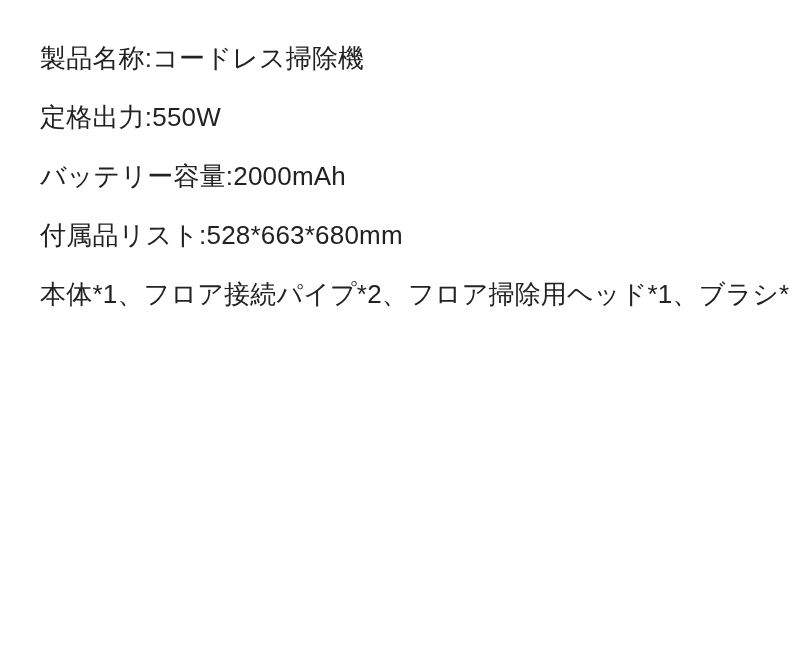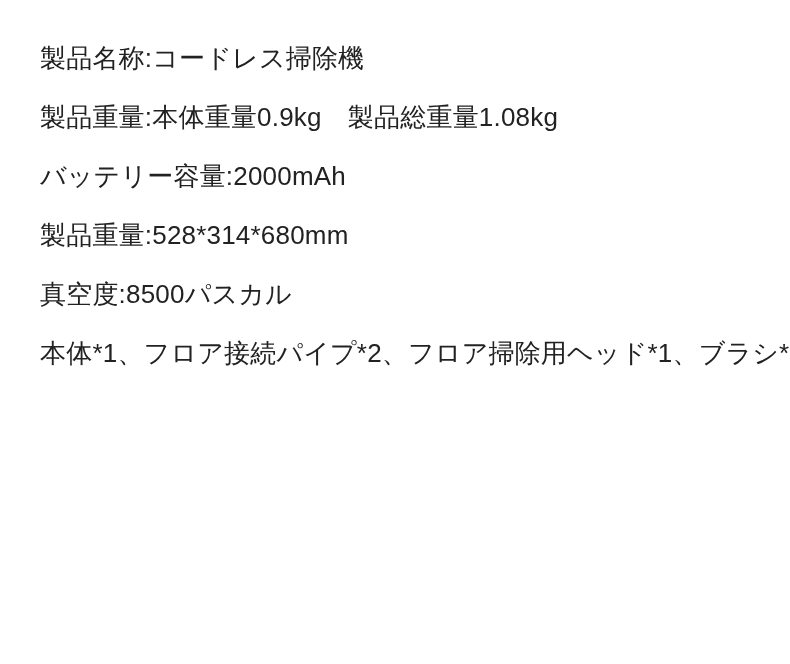--- a/index.html
+++ b/index.html
@@ -28,27 +28,26 @@
     display: inline;
   }
 </style>
 </head>
 <body style="background: rgb(255, 255, 255);">
 
 <div class="spec-sheet" style="color: rgb(34, 34, 34);">
 
   <div class="spec-line"><span>製品名称</span><span>:</span><span>コードレス掃除機</span></div>
 
+  <div class="spec-line"><span>定格出力</span><span>:</span><span>550W</span></div>
 
-  <div class="spec-line"><span>製品重量</span><span>:</span><span>本体重量0.9kg　製品総重量1.08kg</span></div>
 
   <div class="spec-line"><span>バッテリー容量</span><span>:</span><span>2000mAh</span></div>
 
 
-  <div class="spec-line"><span>製品重量</span><span>:</span><span>528*314*680mm</span></div>
+  <div class="spec-line"><span>付属品リスト</span><span>:</span><span>528*663*680mm</span></div>
 
-  <div class="spec-line"><span>真空度</span><span>:</span><span>8500パスカル</span></div>
 
 
   <div class="spec-line"><span>本体*1、フロア接続パイプ*2、フロア掃除用ヘッド*1、ブラシ*1、</span></div>
 
 
 </div>
 
 </body></html>

